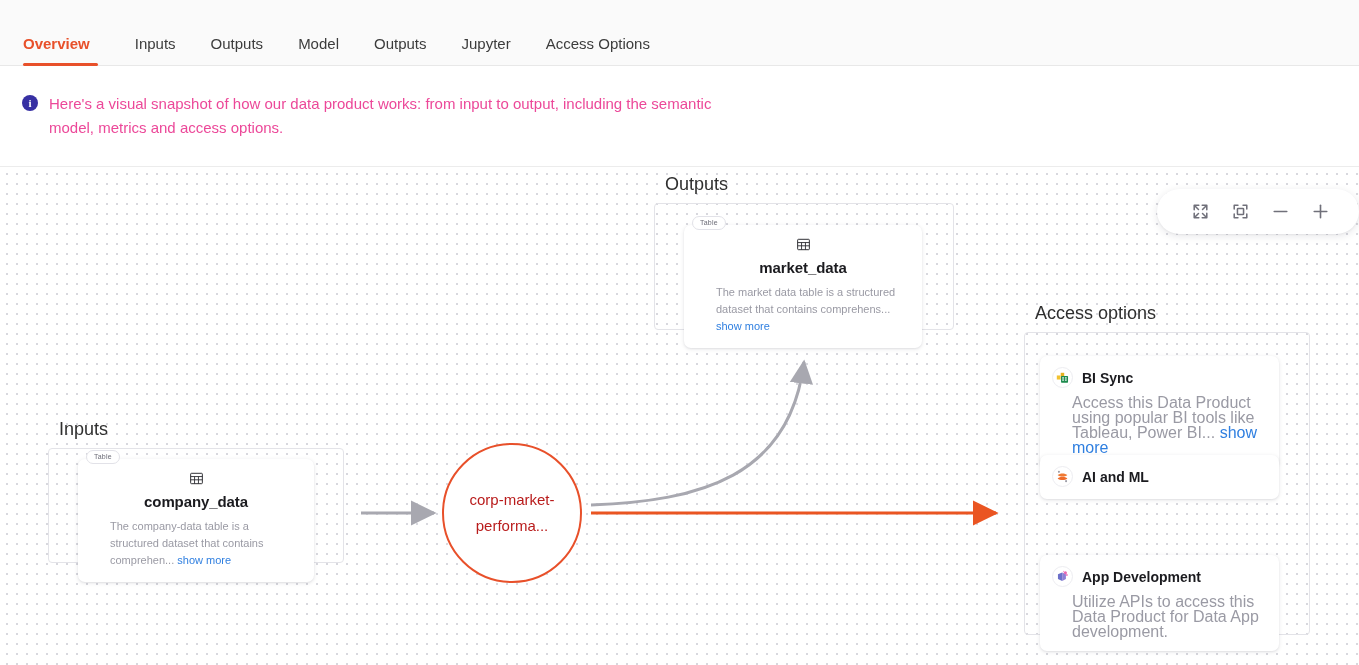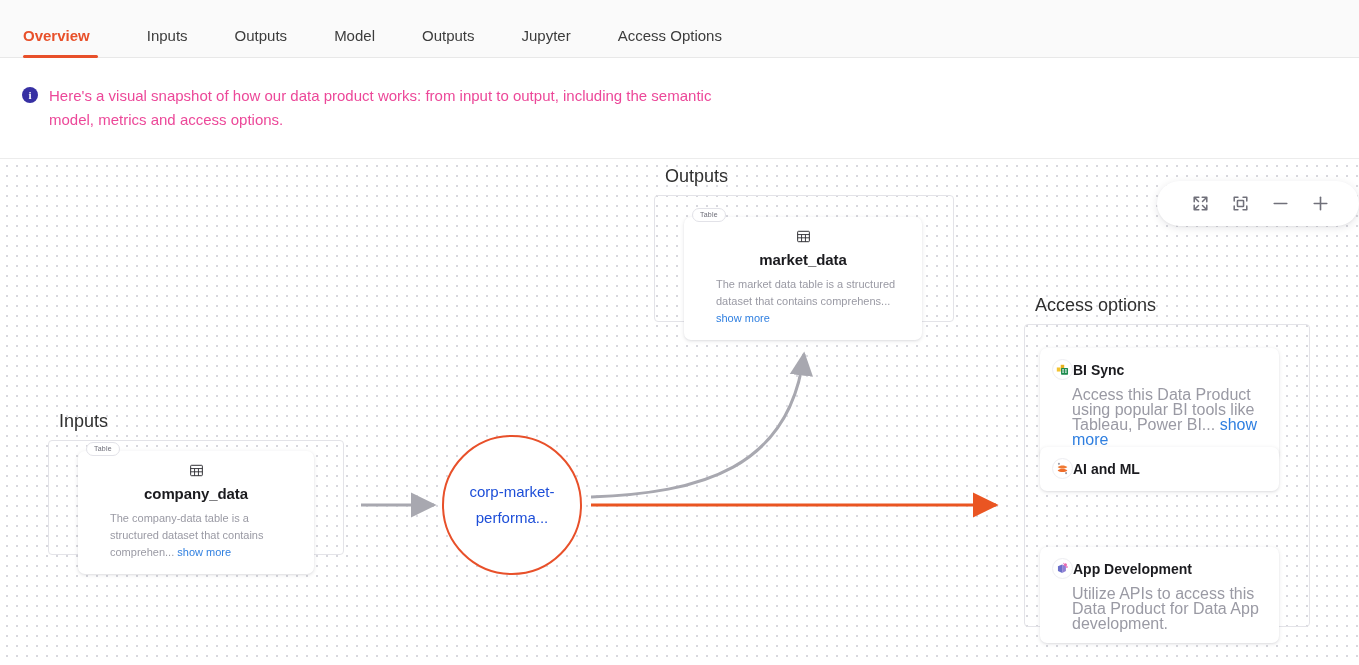--- a/index.html
+++ b/index.html
@@ -8,27 +8,27 @@
     width: 1359px;
     height: 665px;
     overflow: hidden;
     background: #ffffff;
     font-family: "Liberation Sans", sans-serif;
     -webkit-font-smoothing: antialiased;
   }
 
   
   .tabbar {
-    height: 58px;
+    height: 66px;
     background: #fafafa;
     border-bottom: 1px solid #e8e8e8;
     display: flex;
     align-items: flex-end;
     padding-left: 23px;
-    gap: 13px;
+    gap: 1px;
   }
   .tab {
     position: relative;
     font-size: 15px;
     color: #3c3c3c;
     padding: 0 17px 14px 17px;
     cursor: pointer;
     white-space: nowrap;
     line-height: 1;
   }
@@ -164,41 +164,41 @@
     left: 442px; top: 434px;
     width: 140px; height: 140px;
     border: 2px solid #e8502a;
     border-radius: 50%;
     background: #ffffff;
     display: flex;
     align-items: center;
     justify-content: center;
     text-align: center;
     font-size: 15px;
-    color: #1d4ed8;
+    color: #b91c1c;
     line-height: 26px;
     padding: 0 12px;
     cursor: pointer;
   }
 
   
   .access-card {
     position: absolute;
     left: 1040px;
     width: 239px;
     background: #ffffff;
     border-radius: 7px;
     box-shadow: 0 1px 4px rgba(16,24,40,0.10), 0 1px 2px rgba(16,24,40,0.06);
     padding: 11px 13px 12px 12px;
   }
   #access-0 { top: 363px; }
   #access-1 { top: 462px; }
   #access-2 { top: 562px; }
 
-  .access-head { display: flex; align-items: center; }
+  .access-head { display: flex; align-items: center; gap: 9px; }
   .access-icon {
     width: 21px; height: 21px;
     border-radius: 50%;
     border: 1px solid #ededf1;
     background: #ffffff;
     display: flex; align-items: center; justify-content: center;
     flex: 0 0 auto;
   }
   .access-title { font-size: 14px; font-weight: bold; color: #1b1b1f; }
   .access-desc {

